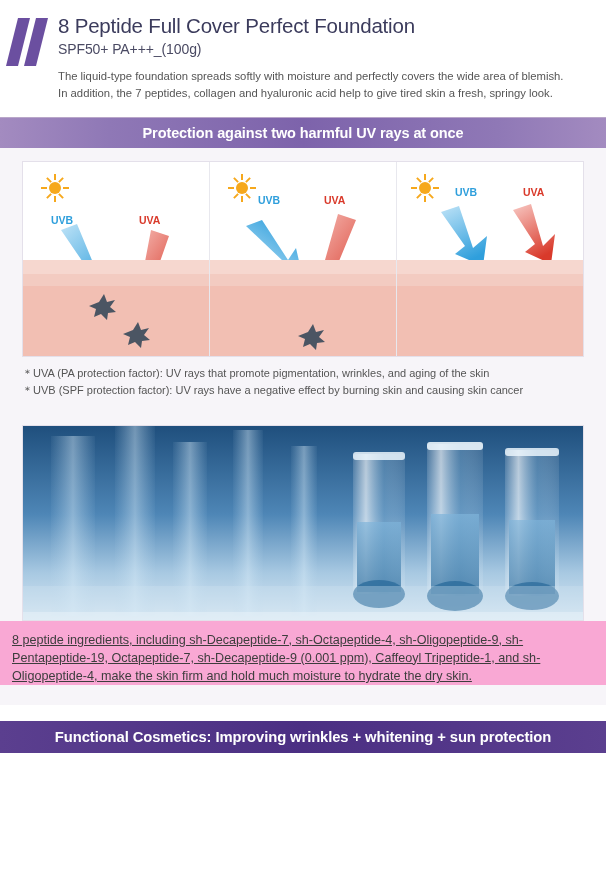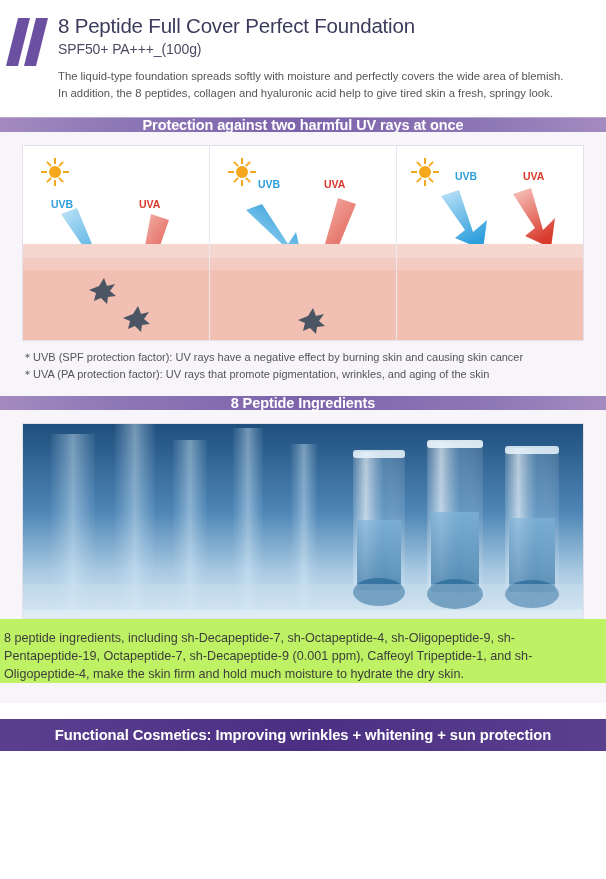--- a/index.html
+++ b/index.html
@@ -27,21 +27,21 @@
   .intro{
     font-size:11.3px;color:#555;line-height:1.55;margin-top:11px;
     padding-right:10px;
   }
 
   
   .rule{height:1px;background:#b9a7c9;margin:14px 0 0 0;}
 
   
   .banner{
-    height:14px;display:flex;align-items:center;justify-content:center;
+    height:30px;display:flex;align-items:center;justify-content:center;
     color:#ffffff;font-size:14.5px;font-weight:bold;letter-spacing:-0.1px;
   }
   .banner.b1{background:linear-gradient(90deg,#a38bc0 0%,#8f78b6 18%,#7d63ab 50%,#8f78b6 82%,#a38bc0 100%);}
   .banner.b2{background:linear-gradient(90deg,#a38bc0 0%,#8f78b6 18%,#7d63ab 50%,#8f78b6 82%,#a38bc0 100%);}
   .banner.b3{
     background:linear-gradient(90deg,#5b3f8f 0%,#4b2f83 50%,#5b3f8f 100%);
     height:32px;font-size:14.8px;
   }
 
   
@@ -74,42 +74,43 @@
   .uv-caption .note{margin-top:1px;}
   .uv-pad{height:13px;background:#f7f5f9;}
 
   
   .ing-wrap{padding:13px 22px 0 22px;background:#f7f5f9;}
   .ing-photo{
     width:562px;height:196px;border:1px solid #e4e0ea;box-sizing:border-box;
     position:relative;overflow:hidden;background:#2f5d88;
   }
   .ing-text{
-    padding:10px 22px 0 4px;font-size:12.6px;color:#3d3d3d;line-height:1.45;
-    background:#bef264;
+    padding:10px 22px 0 12px;font-size:12.6px;color:#3d3d3d;line-height:1.45;
+    background:#f9a8d4;
+    text-decoration:underline;
   }
   .ing-pad{height:20px;background:#f7f5f9;}
   .gap{height:16px;background:#ffffff;}
 </style>
 </head>
 <body>
 
 <div class="page">
 
   <div class="header">
     <div class="slashes">
       <svg width="46" height="48" viewBox="0 0 46 48" aria-hidden="true">
         <polygon points="12,0 24,0 12,48 0,48" fill="#6b4fa0"></polygon>
         <polygon points="30,0 42,0 30,48 18,48" fill="#6b4fa0"></polygon>
       </svg>
     </div>
     <div class="head-text">
       <div class="title">8 Peptide Full Cover Perfect Foundation</div>
       <div class="subtitle">SPF50+ PA+++_(100g)</div>
-      <div class="intro">The liquid-type foundation spreads softly with moisture and perfectly covers the wide area of blemish. In addition, the 8 peptides, collagen and hyaluronic acid help to give tired skin a fresh, springy look.</div>
+      <div class="intro">The liquid-type foundation spreads softly with moisture and perfectly covers the wide area of blemish. In addition, the 7 peptides, collagen and hyaluronic acid help to give tired skin a fresh, springy look.</div>
     </div>
   </div>
 
   <div class="rule"></div>
 
   <div class="banner b1">Protection against two harmful UV rays at once</div>
 
   <div class="uv-wrap">
     <div class="uv-figure">
 
@@ -222,26 +223,25 @@
           <div class="l1"></div>
             <div class="l2"></div>
             <div class="l3"></div>
         </div>
       </div>
 
     </div>
   </div>
 
   <div class="uv-caption">
+    <p class="note">＊UVA (PA protection factor): UV rays that promote pigmentation, wrinkles, and aging of the skin</p>
     <p class="note">＊UVB (SPF protection factor): UV rays have a negative effect by burning skin and causing skin cancer</p>
-    <p class="note">＊UVA (PA protection factor): UV rays that promote pigmentation, wrinkles, and aging of the skin</p>
   </div>
   <div class="uv-pad"></div>
 
-  <div class="banner b2">8 Peptide Ingredients</div>
 
   <div class="ing-wrap">
     <div class="ing-photo">
       <svg width="562" height="196" viewBox="0 0 562 196" preserveAspectRatio="none" aria-hidden="true">
         <defs>
           <linearGradient id="bg" x1="0" y1="0" x2="0" y2="1">
             <stop offset="0%" stop-color="#1f4f7d"></stop>
             <stop offset="45%" stop-color="#4e86b6"></stop>
             <stop offset="75%" stop-color="#a8c9e2"></stop>
             <stop offset="100%" stop-color="#dceaf4"></stop>

